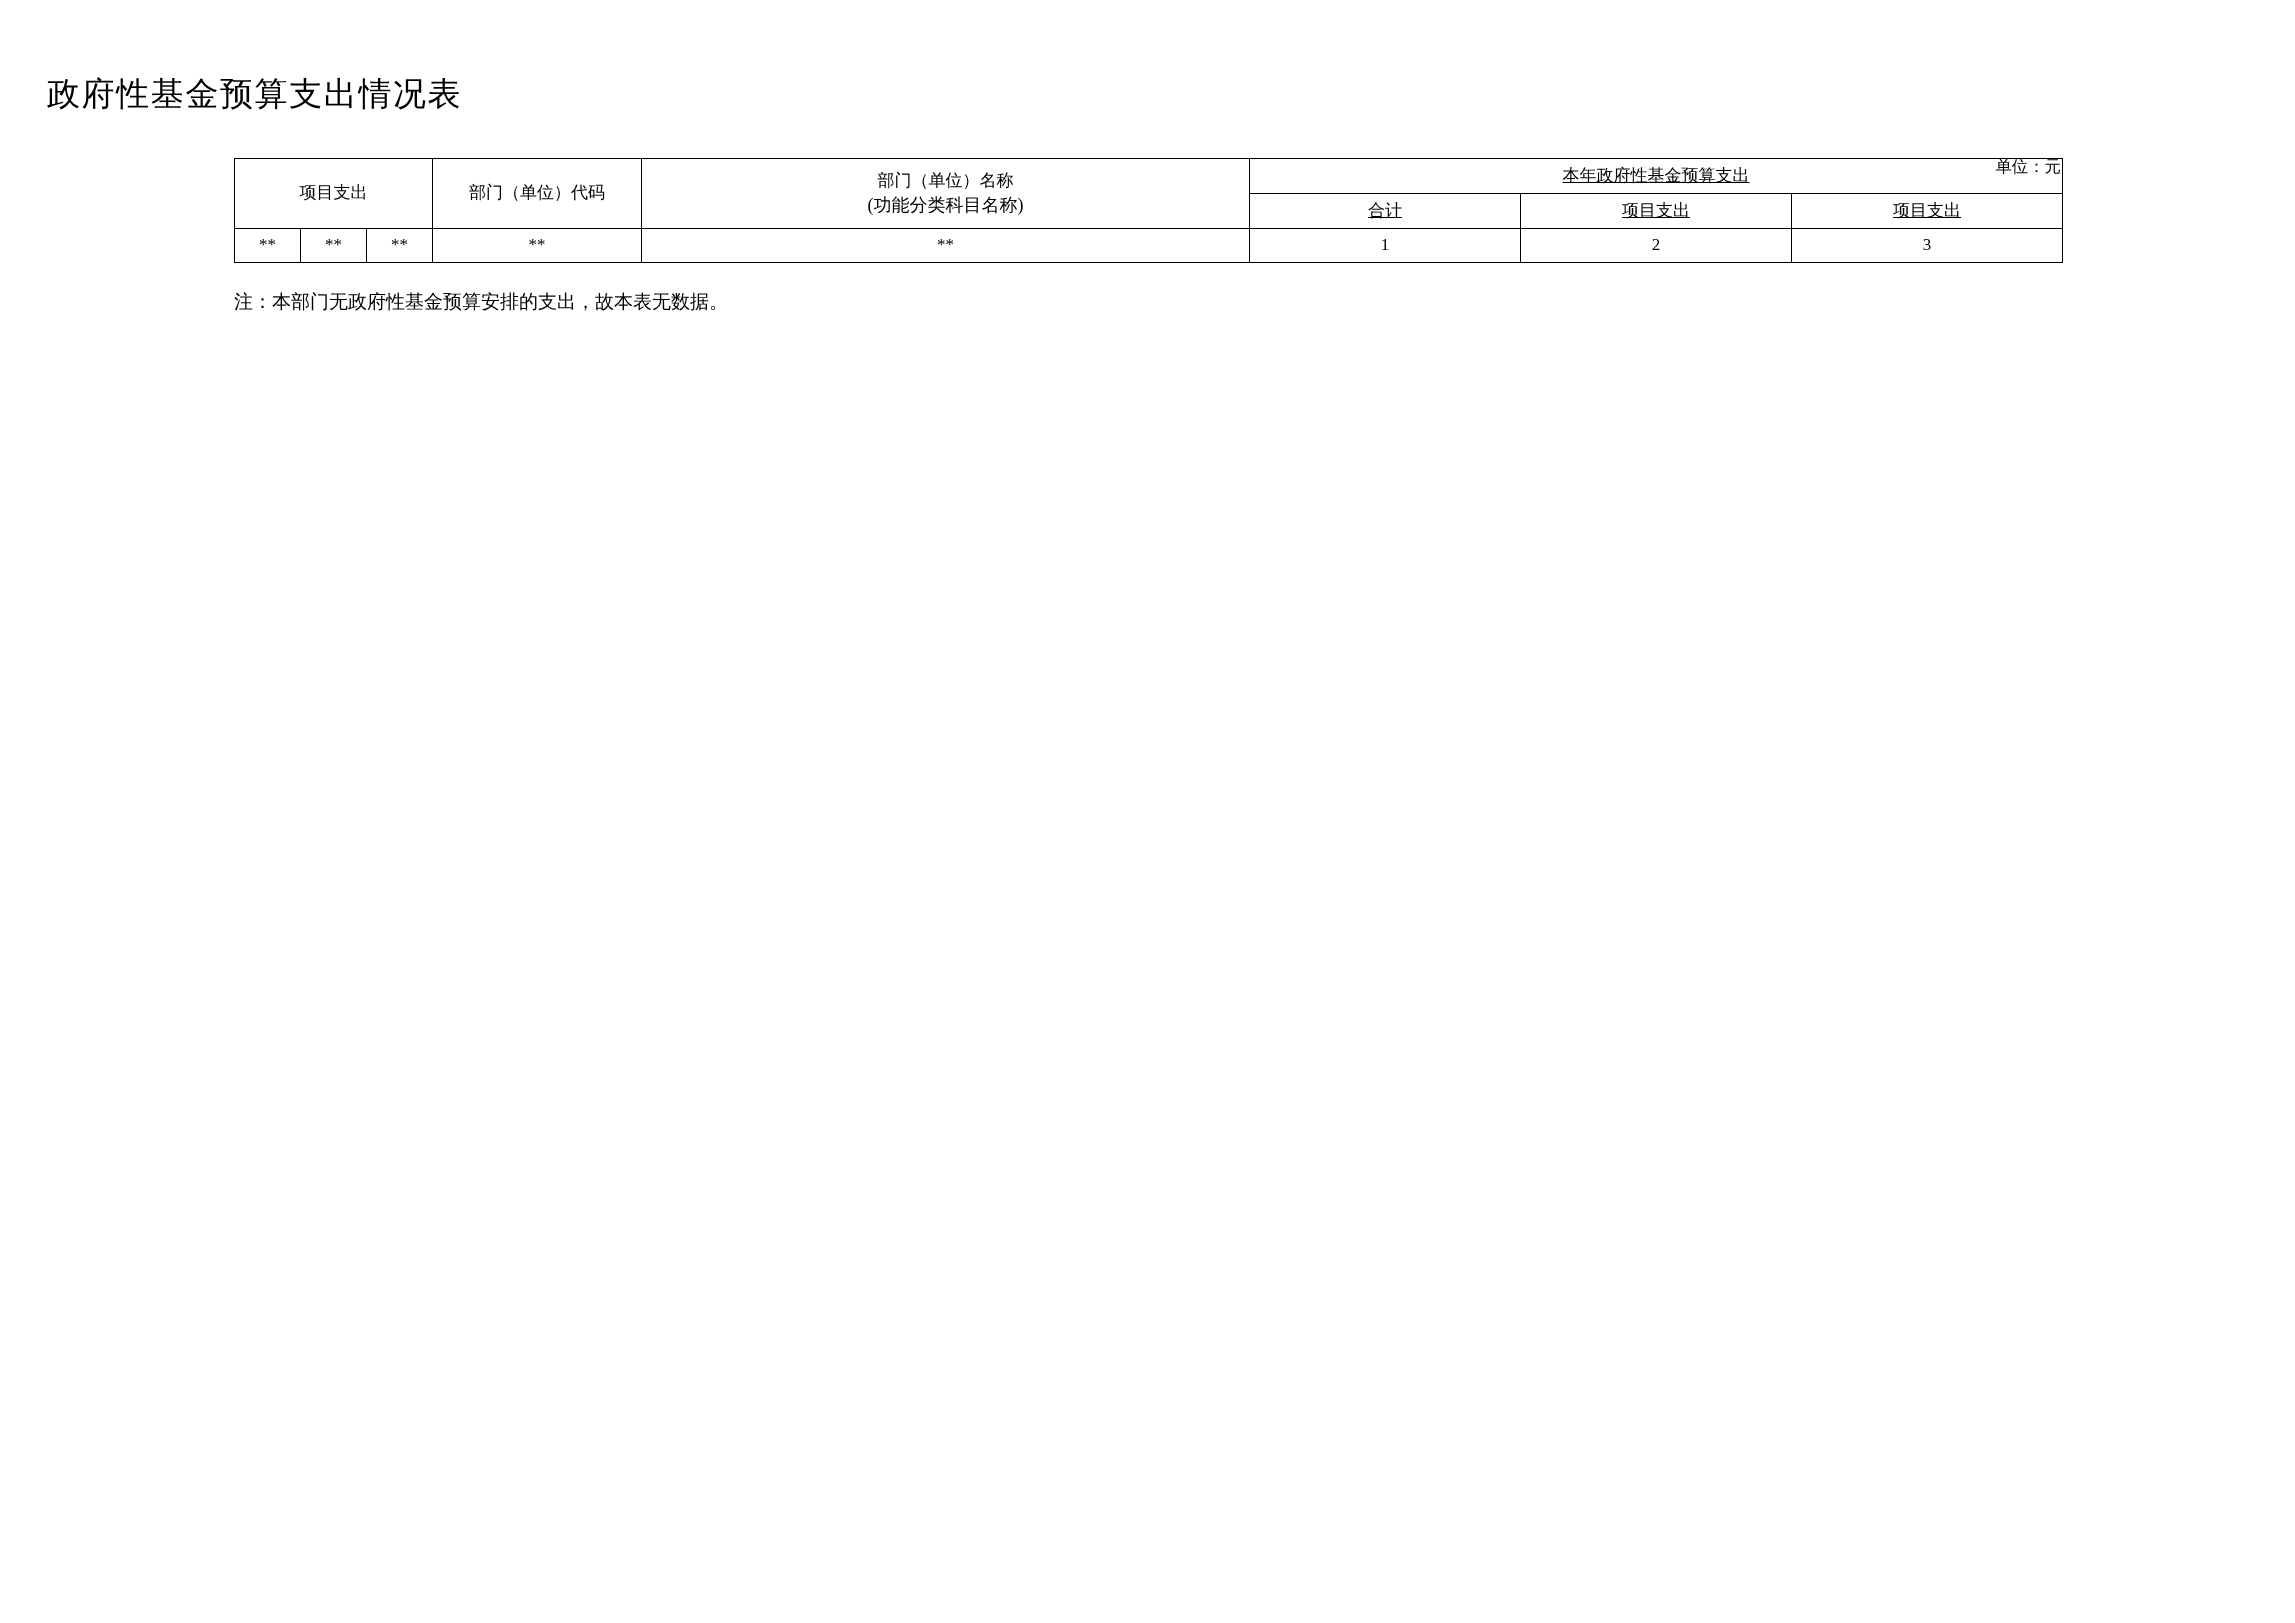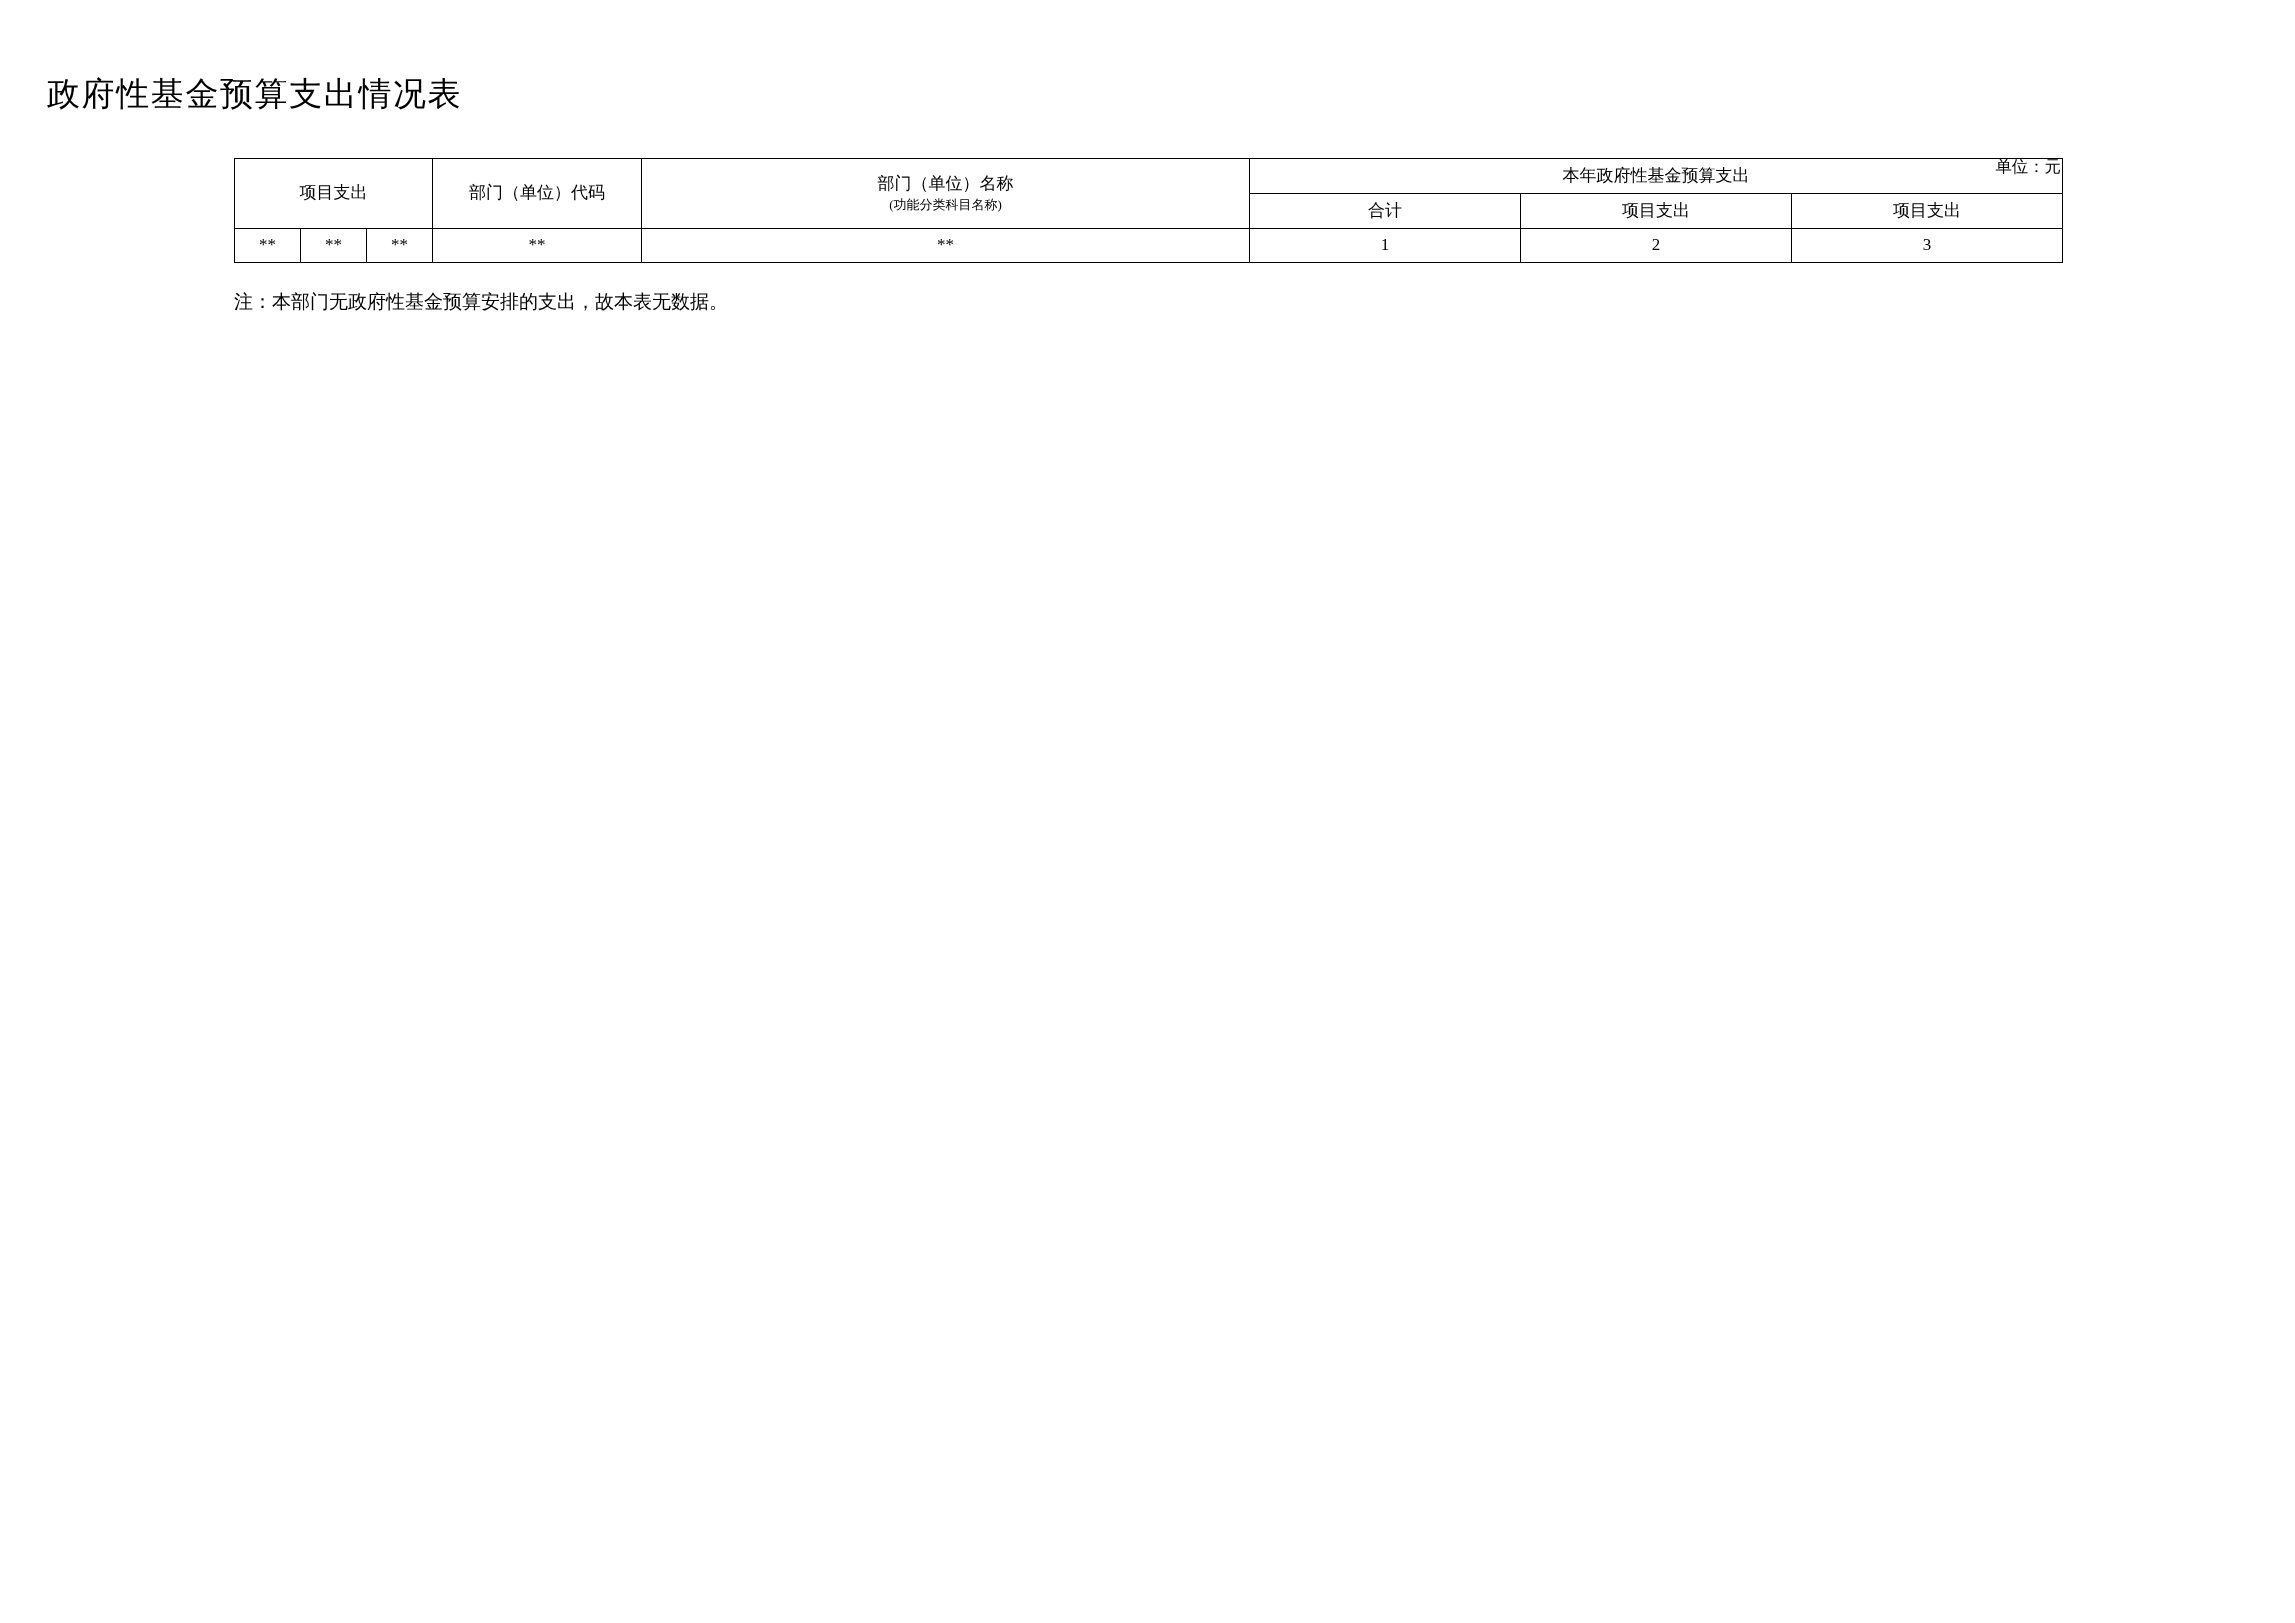--- a/index.html
+++ b/index.html
@@ -57,27 +57,28 @@
     font-size: 17px;
     font-family: "Liberation Serif", "DejaVu Serif", serif;
     padding: 0;
     line-height: 1.35;
   }
   td.h-tall {
     height: 69px;
   }
   td.h-row {
     height: 34px;
+    text-decoration: underline;
   }
   td.h-data {
     height: 33px;
   }
   .sub-line {
     display: block;
-    font-size: 13px;
+    font-size: 18px;
   }
   .footnote {
     position: absolute;
     top: 289px;
     left: 234px;
     font-size: 19px;
     font-family: Liberation Sans, sans-serif;
     white-space: nowrap;
   }
 </style>

